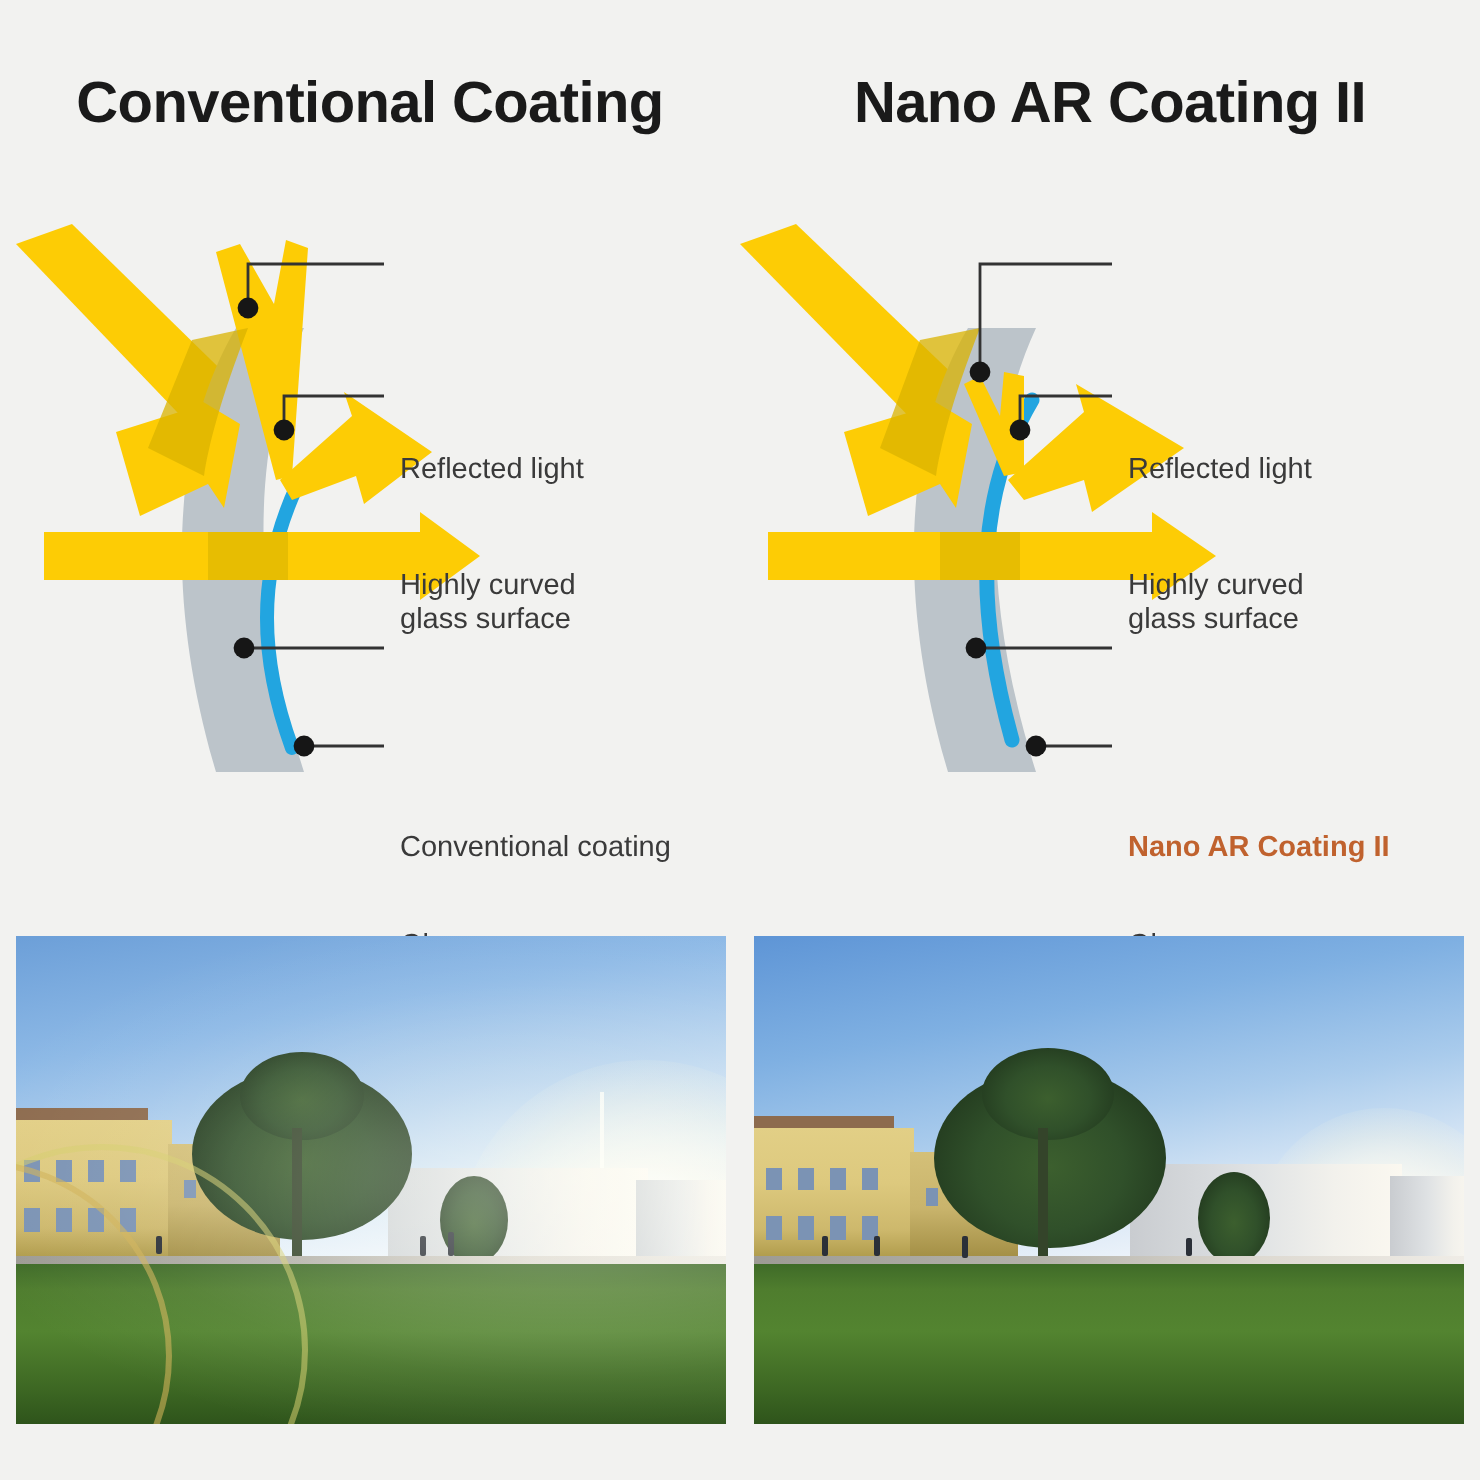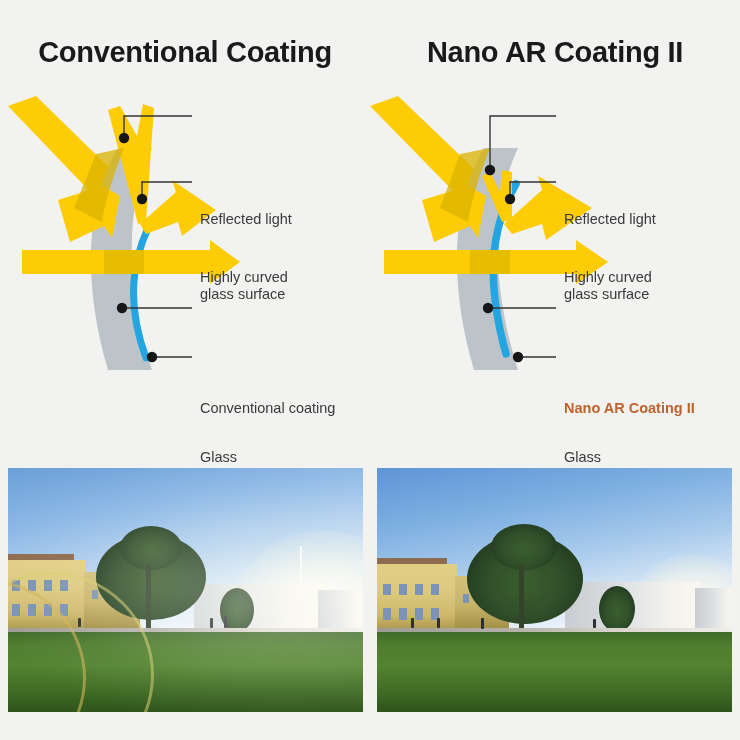--- a/index.html
+++ b/index.html
@@ -15,21 +15,21 @@
   
   .title{
     position:absolute;top:36px;
     font-size:29px;font-weight:bold;color:#1a1a1a;
     letter-spacing:-0.3px;white-space:nowrap;
   }
   .title.left{left:0;width:370px;text-align:center;}
   .title.right{left:370px;width:370px;text-align:center;}
 
   
-  .panel{position:absolute;top:92px;width:370px;height:310px;}
+  .panel{position:absolute;top:108px;width:370px;height:310px;}
   .panel.left{left:0;}
   .panel.right{left:370px;}
   .panel svg{position:absolute;left:0;top:0;}
 
   
   .label{
     position:absolute;
     font-size:14.5px;
     color:#3a3a3a;
     line-height:17px;

